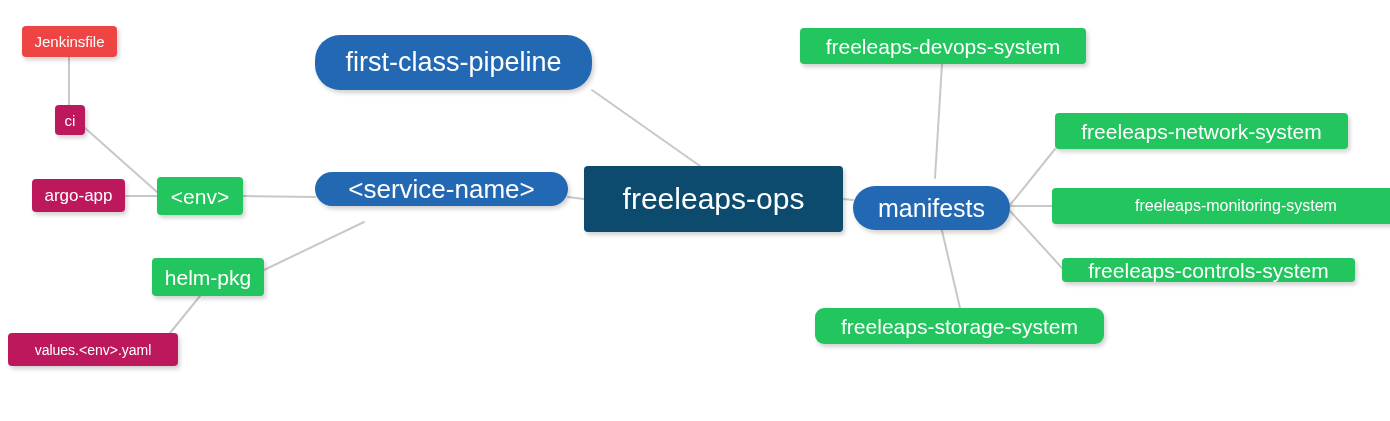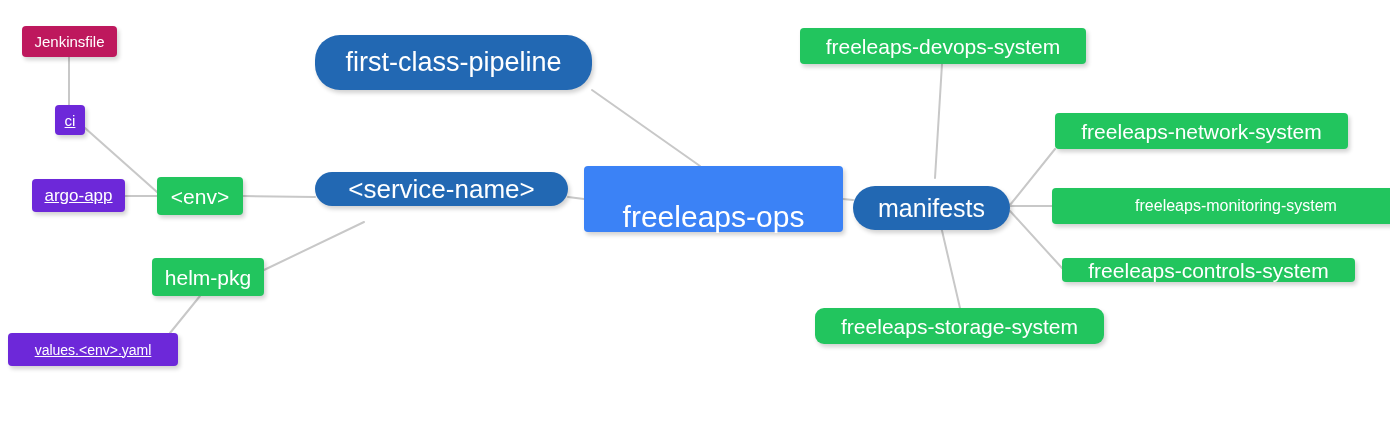--- a/index.html
+++ b/index.html
@@ -42,25 +42,25 @@
     color: #ffffff;
     white-space: nowrap;
     line-height: 1;
     box-shadow: 2px 3px 4px rgba(0,0,0,0.18);
     user-select: none;
   }
   .node-label {
     display: block;
     white-space: nowrap;
   }
-  .n-root     { background: #3b82f6; align-items: flex-end; }
+  .n-root     { background: #0c4a6e; }
   .n-blue     { background: #2268b3; border-radius: 25px; }
   .n-green    { background: #22c55e; }
-  .n-orange   { background: #be185d; }
-  .n-red      { background: #6d28d9; text-decoration: underline; }
+  .n-orange   { background: #ef4444; }
+  .n-red      { background: #be185d; }
 </style>
 </head>
 <body>
 
 <div id="mindmap-canvas">
   <svg id="edge-layer" viewBox="0 0 1390 421" xmlns="http://www.w3.org/2000/svg">
       <polyline class="edge-line" points="584,199 568,197"></polyline>
       <polyline class="edge-line" points="592,90 700,166"></polyline>
       <polyline class="edge-line" points="843,199 853,200"></polyline>
       <polyline class="edge-line" points="315,197 243,196"></polyline>

